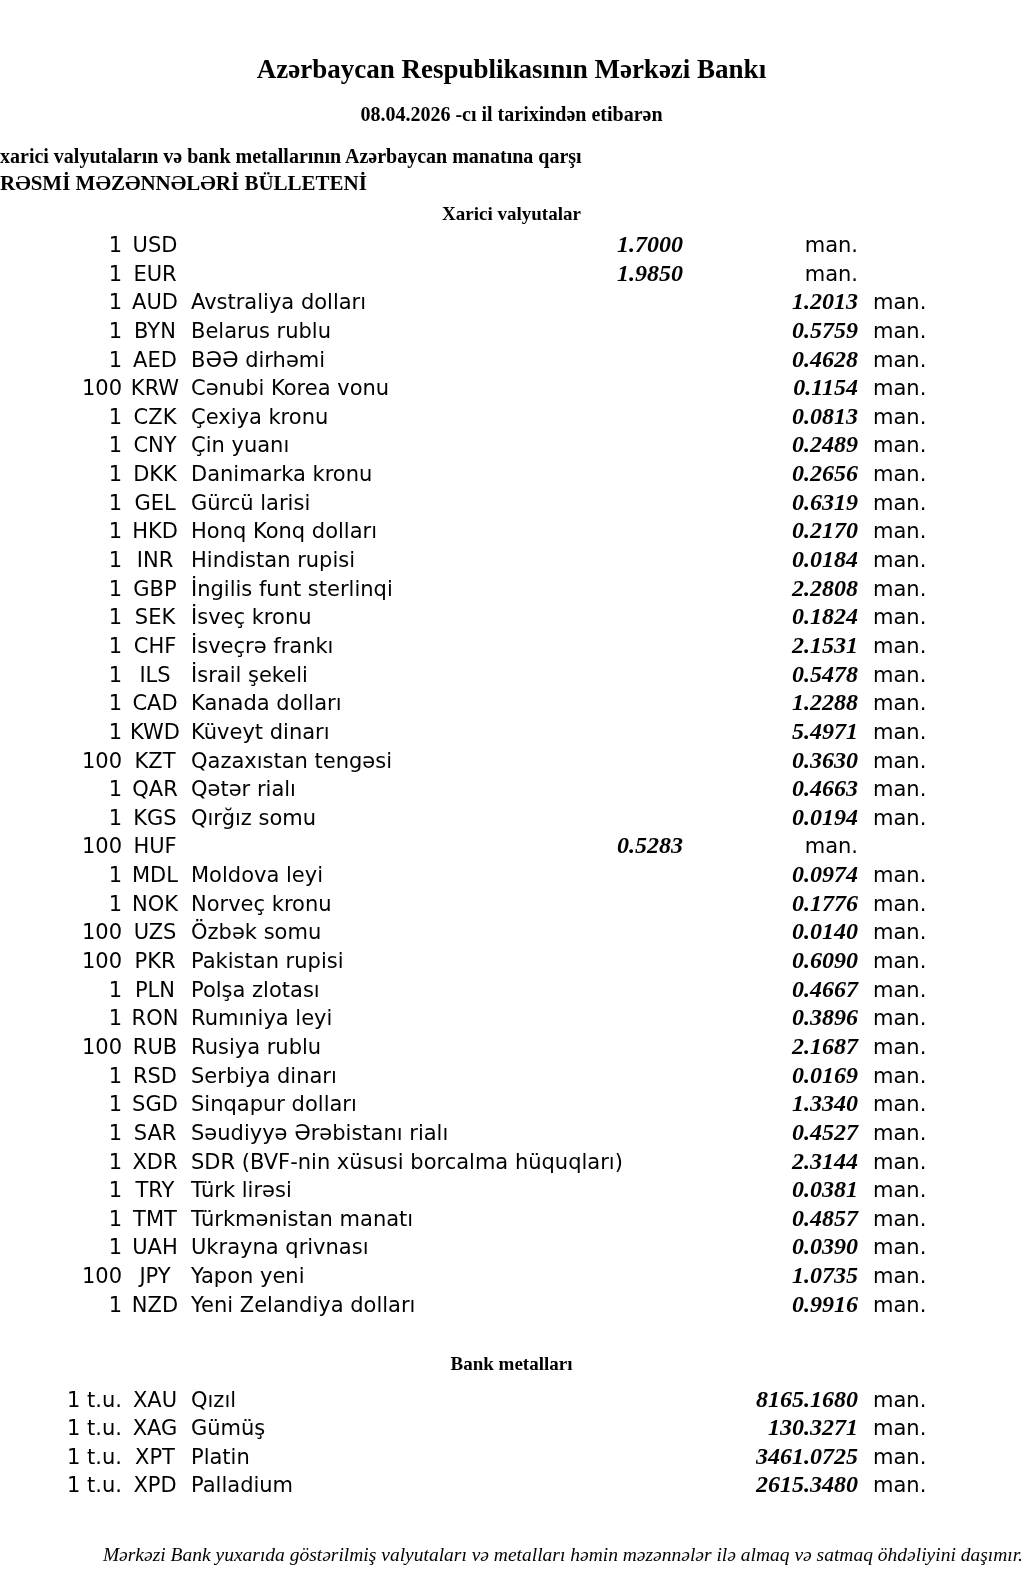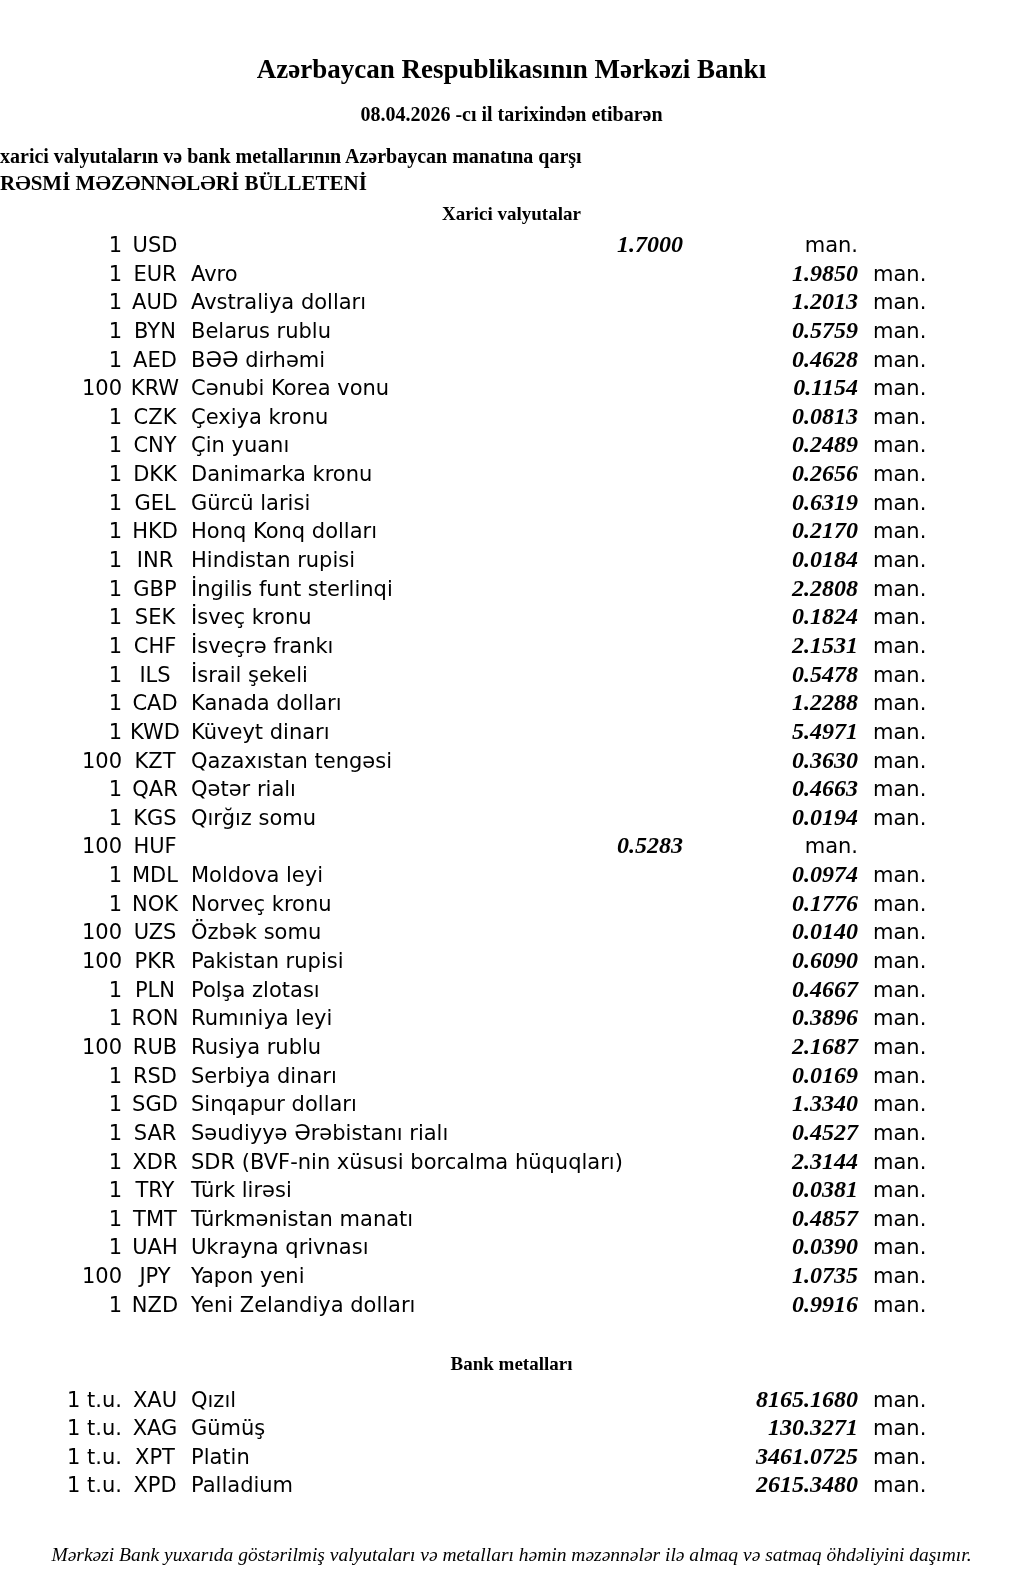--- a/index.html
+++ b/index.html
@@ -102,21 +102,21 @@
   }
   .row .unit {
     text-align: right;
     padding-left: 15px;
     font-size: 21px;
   }
 
   .doc-footer {
     position: absolute;
     top: 1541px; left: 0; width: 100%;
-    text-align: center;
+    text-align: right;
     font-family: "Liberation Serif", "DejaVu Serif", serif;
     font-style: italic;
     font-size: 19.5px;
     line-height: 28px;
   }
 </style>
 </head>
 <body>
 
 <div class="page">
@@ -131,21 +131,20 @@
   <div class="rate-table" id="currency-rows">
       <div class="row">
     <span class="qty">1</span>
     <span class="code">USD</span>
     <span class="rate">1.7000</span>
     <span class="unit">man.</span>
   </div>
       <div class="row">
     <span class="qty">1</span>
     <span class="code">EUR</span>
-    <span class="name">Avro</span>
     <span class="rate">1.9850</span>
     <span class="unit">man.</span>
   </div>
       <div class="row">
     <span class="qty">1</span>
     <span class="code">AUD</span>
     <span class="name">Avstraliya dolları</span>
     <span class="rate">1.2013</span>
     <span class="unit">man.</span>
   </div>

